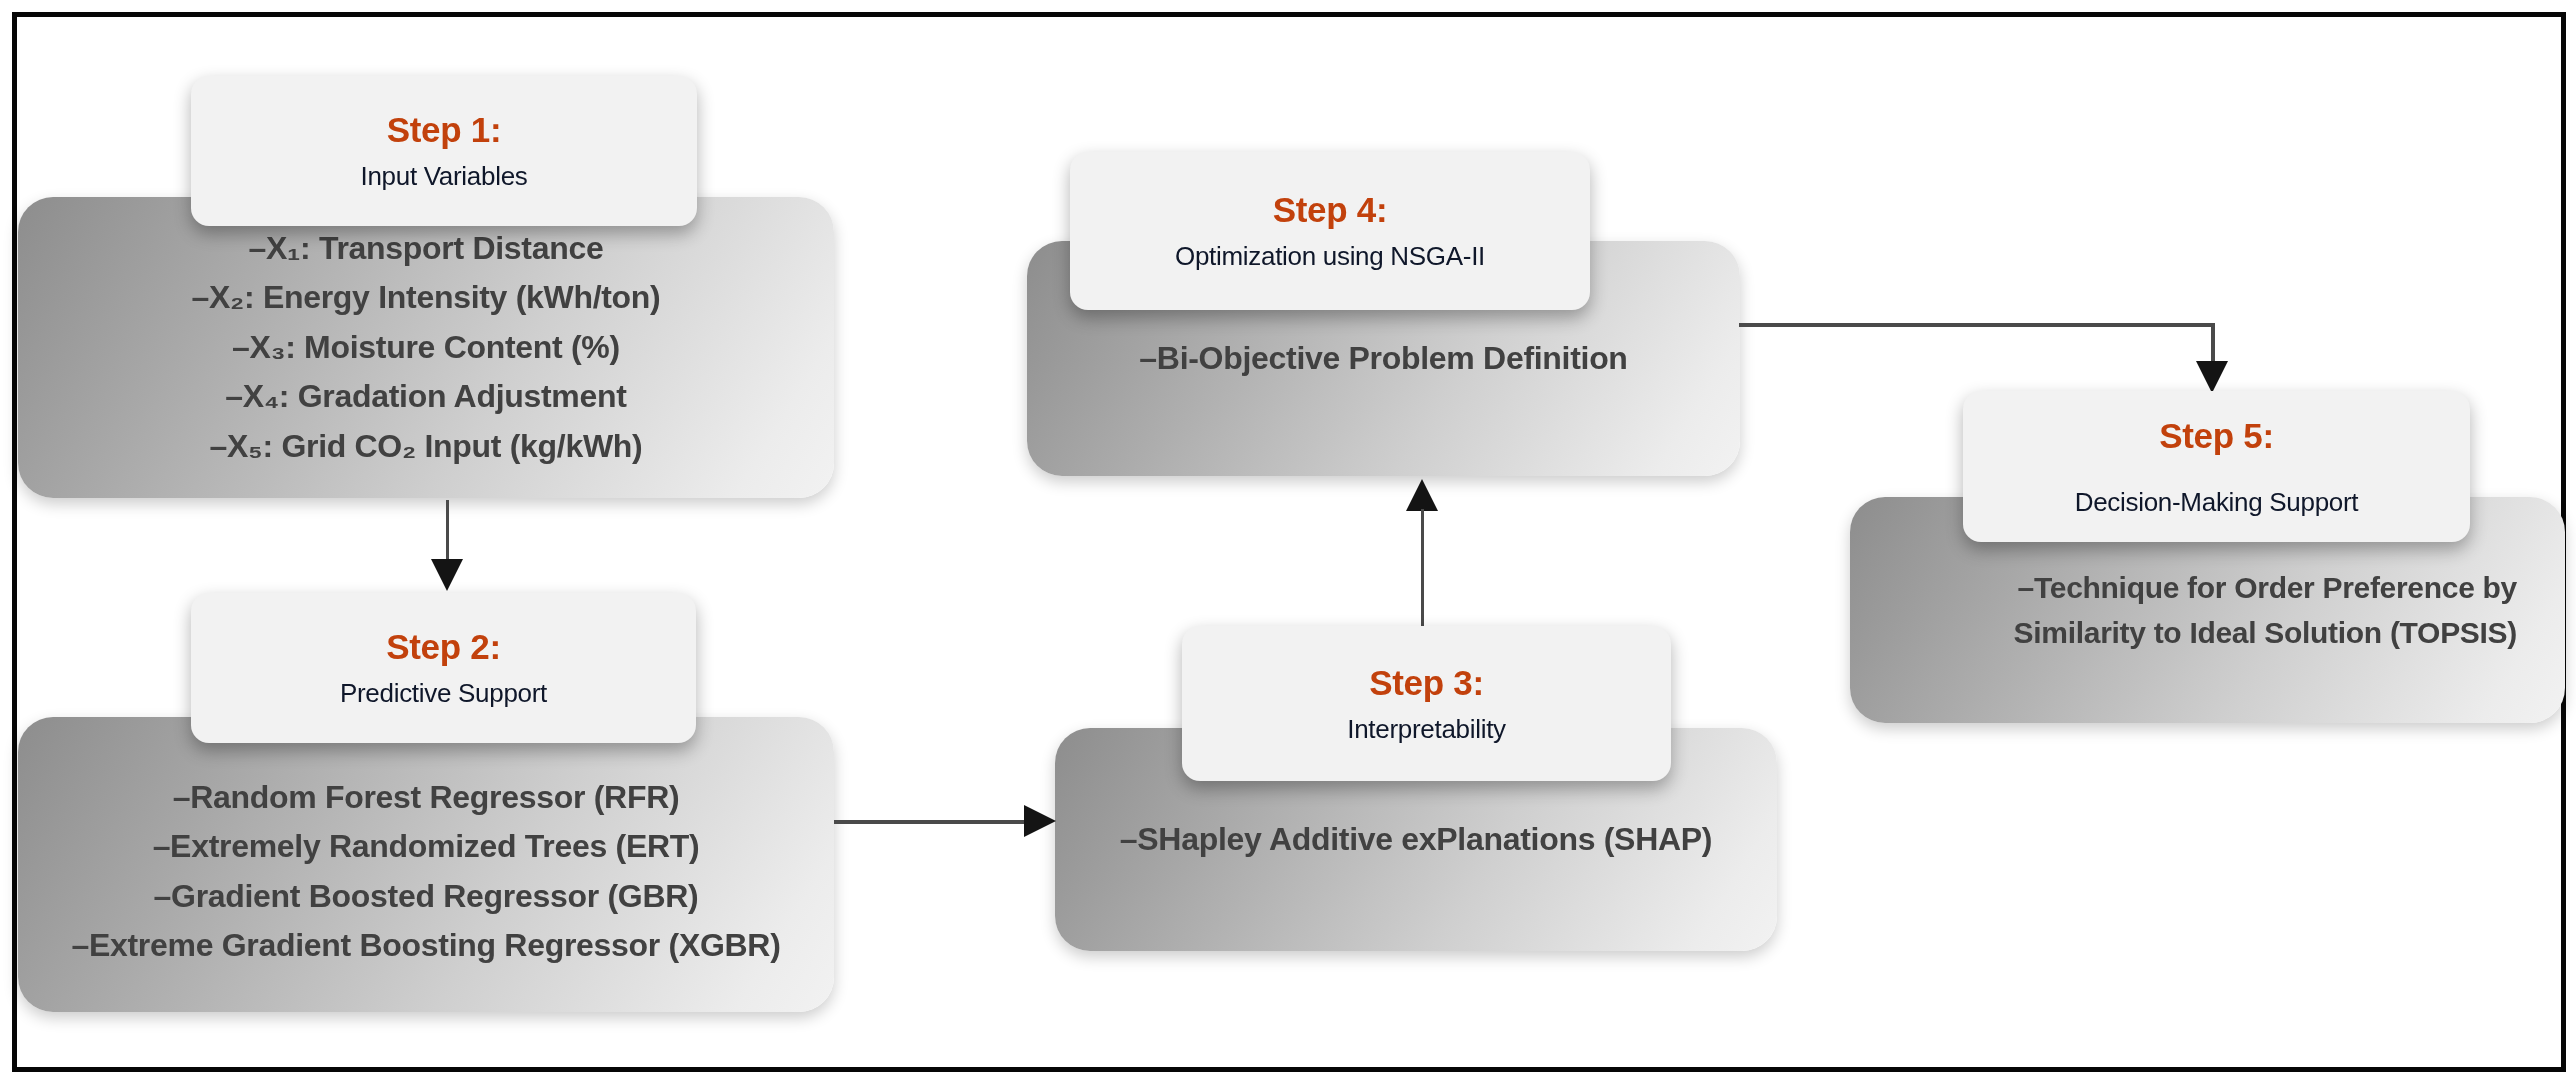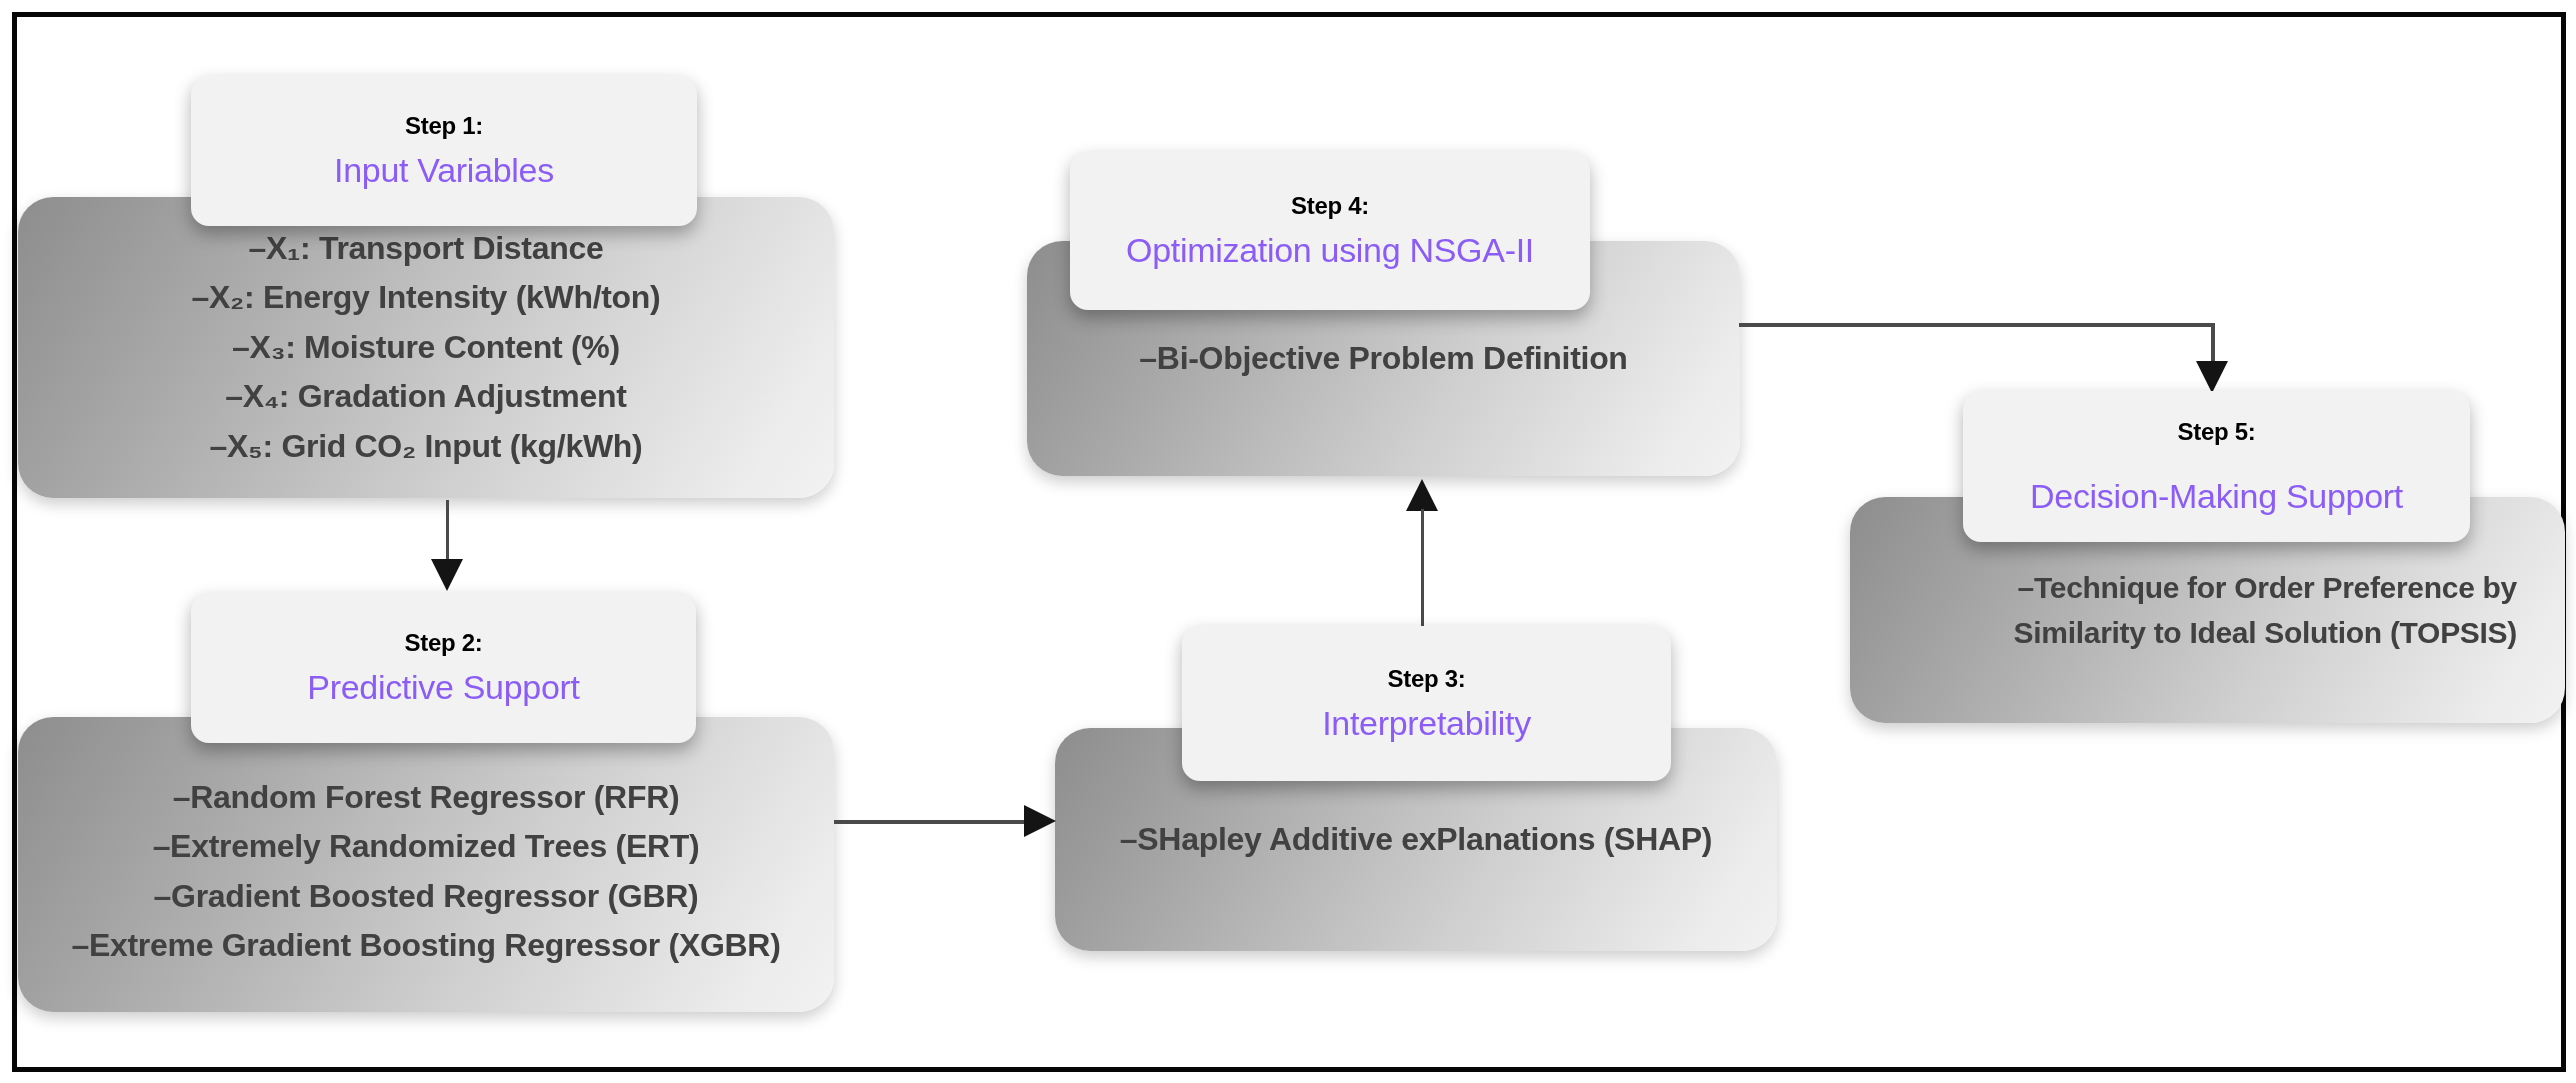--- a/index.html
+++ b/index.html
@@ -37,22 +37,22 @@
     background: #f2f2f2;
     border-radius: 18px;
     box-shadow: 0 7.3px 17px rgba(0,0,0,0.30);
     display: flex;
     flex-direction: column;
     align-items: center;
     justify-content: center;
     box-sizing: border-box;
     z-index: 3;
   }
-  .t1 { font-size: 24px; font-weight: bold; color: #000000; letter-spacing: -0.3px; }
-  .t2 { font-size: 34px; font-weight: normal; color: #8b5cf6; margin-top: 11px; letter-spacing: -0.3px; }
+  .t1 { font-size: 35px; font-weight: bold; color: #c2410c; letter-spacing: -0.3px; }
+  .t2 { font-size: 26px; font-weight: normal; color: #0f172a; margin-top: 11px; letter-spacing: -0.3px; }
   .items { display: flex; flex-direction: column; align-items: center; }
   .item {
     font-size: 32px;
     font-weight: bold;
     color: #414141;
     line-height: 1.55;
     white-space: nowrap;
     text-align: right;
     letter-spacing: -0.3px;
   }

